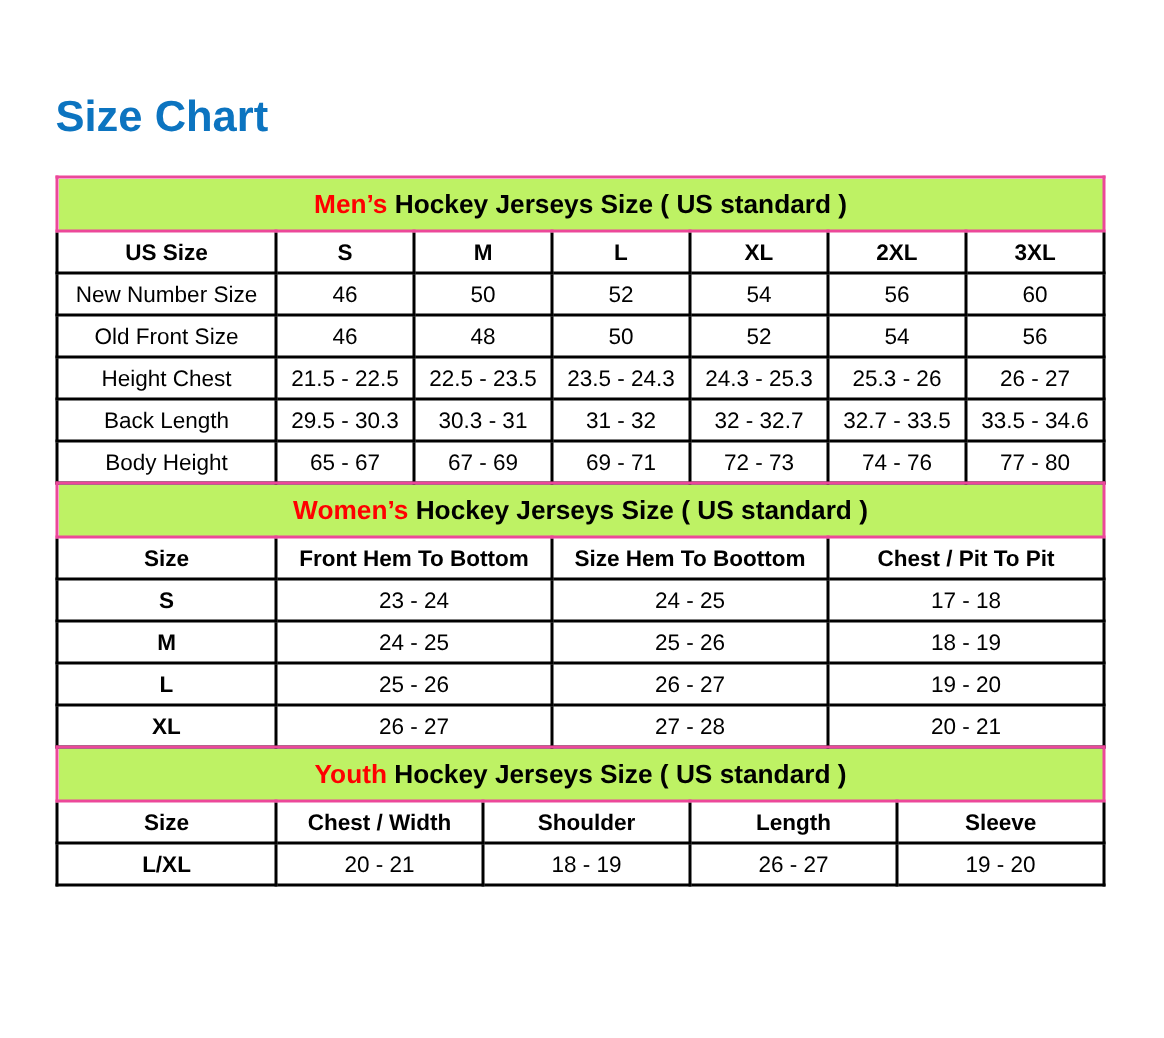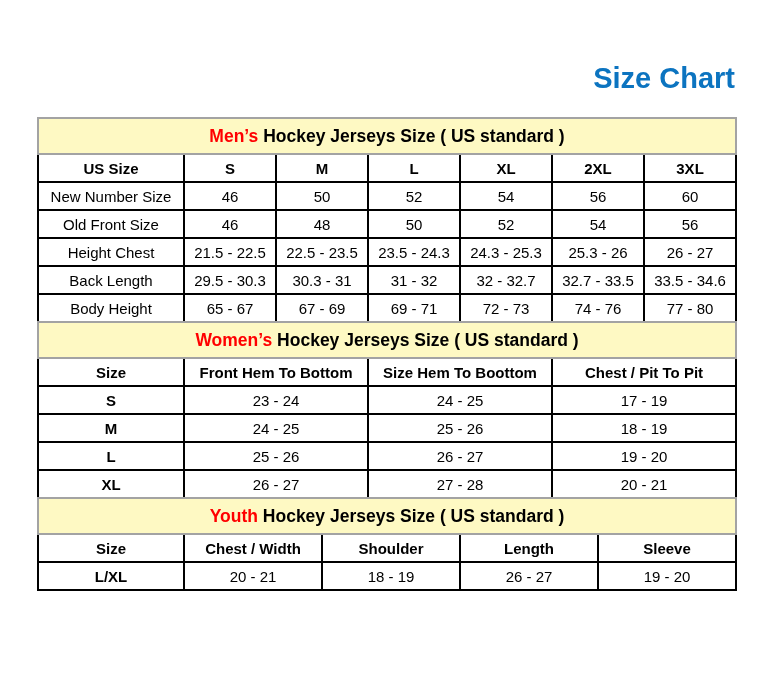--- a/index.html
+++ b/index.html
@@ -13,21 +13,21 @@
     height: 692px;
     box-sizing: border-box;
     padding-top: 62px;
     padding-left: 37px;
     background: #FFFFFF;
     overflow: hidden;
   }
   .page-title {
     width: 698px;
     margin: 0 0 22px 0;
-    text-align: right;
+    text-align: left;
     color: #0C74C0;
     font-size: 29px;
     font-weight: bold;
     letter-spacing: 0px;
   }
   table.chart {
     border-collapse: collapse;
     table-layout: fixed;
     width: 698px;
   }
@@ -43,25 +43,25 @@
     font-size: 15px;
     color: #000000;
     font-weight: normal;
     overflow: hidden;
     white-space: nowrap;
   }
   table.chart th {
     font-weight: bold;
   }
   tr.section-row td {
-    background: #fef9c3;
+    background: #bef264;
     height: 34px;
     font-size: 17.5px;
     font-weight: bold;
-    border: 2px solid #a3a3a3;
+    border: 2px solid #ec4899;
   }
   .accent-red { color: #FF0000; }
   .squiggle {
     text-decoration-style: wavy;
     text-decoration-color: #D43A33;
     text-decoration-thickness: 1px;
     text-underline-offset: 4px;
   }
   col.c-label { width: 146px; }
   col.c-m     { width: 92px;  }
@@ -160,21 +160,21 @@
       <tr>
         <th>Size</th>
         <th>Front Hem To Bottom</th>
         <th><span>Size Hem To </span><span class="squiggle">Boottom</span></th>
         <th>Chest / Pit To Pit</th>
       </tr>
       <tr>
         <th>S</th>
         <td>23 - 24</td>
         <td>24 - 25</td>
-        <td>17 - 19</td>
+        <td>17 - 18</td>
       </tr>
       <tr>
         <th>M</th>
         <td>24 - 25</td>
         <td>25 - 26</td>
         <td>18 - 19</td>
       </tr>
       <tr>
         <th>L</th>
         <td>25 - 26</td>

